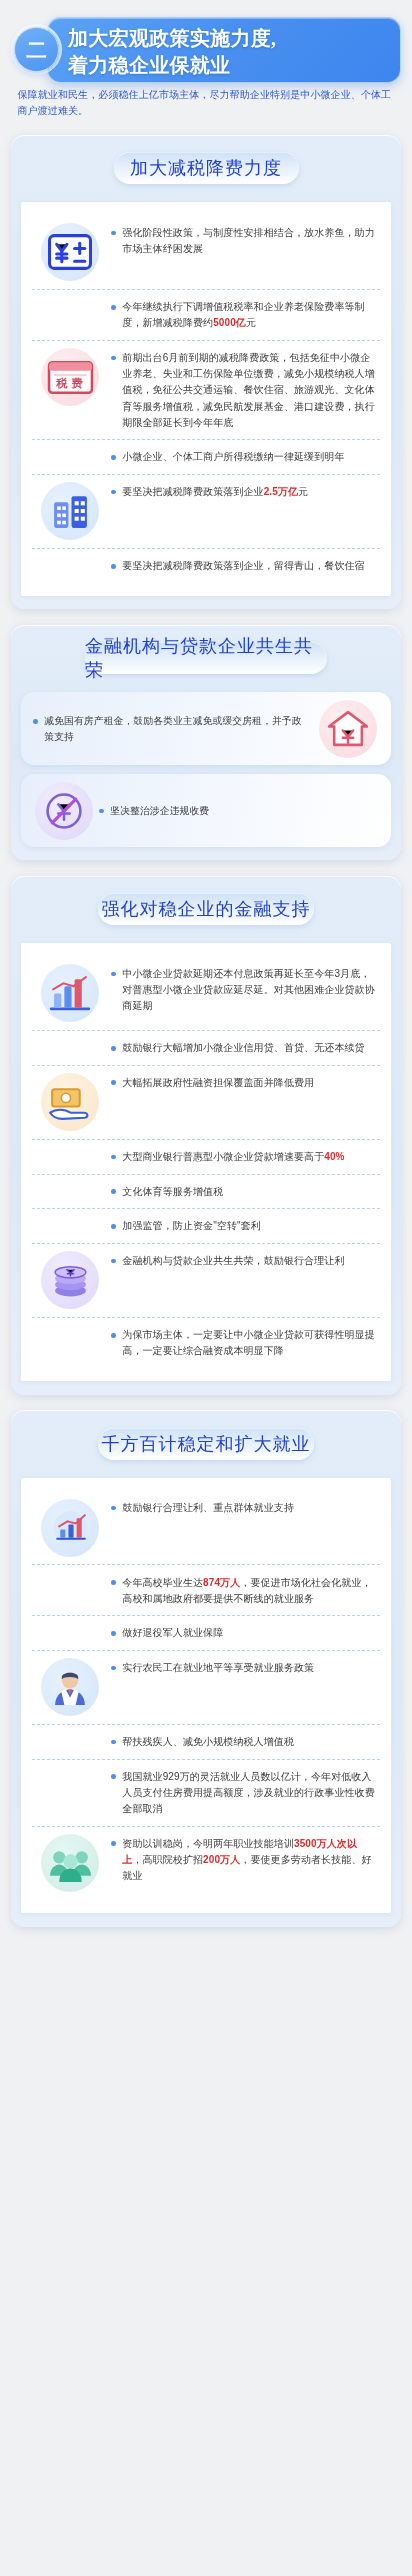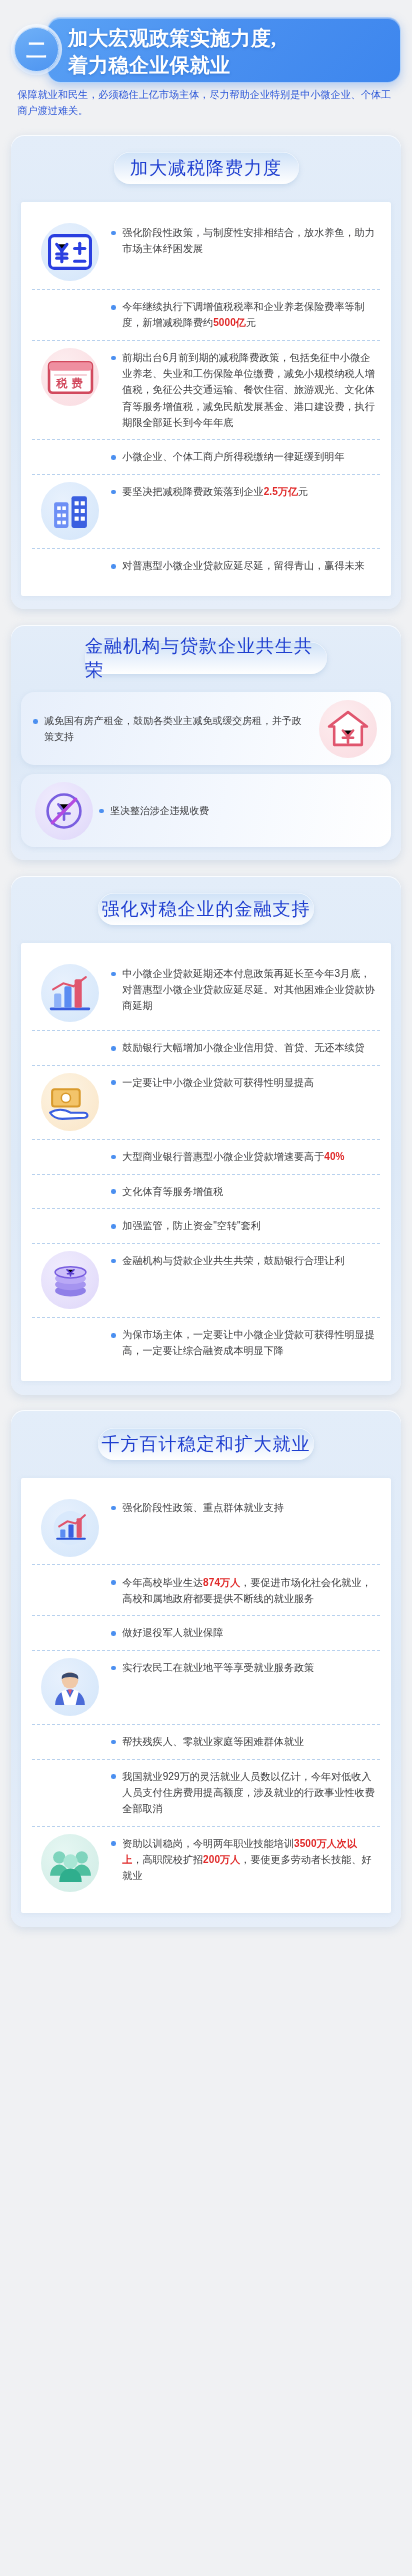--- a/index.html
+++ b/index.html
@@ -263,21 +263,21 @@
        <rect x="48" y="48" width="8" height="8"></rect>
                   <rect x="60" y="48" width="8" height="8"></rect>
                 </g>
               </svg>
             </div>
           </div>
           <div class="bullet-text"><span>要坚决把减税降费政策落到企业</span><span class="hl">2.5万亿</span><span>元</span></div>
         </div>
         <div class="row noicon">
           <div class="row-icon"></div>
-          <div class="bullet-text"><span>对普惠型小微企业贷款应延尽延，留得青山，赢得未来</span></div>
+          <div class="bullet-text"><span>要坚决把减税降费政策落到企业，留得青山，餐饮住宿</span></div>
         </div>
       </div>
     </div>
     <div class="section">
       <div class="section-title wide">金融机构与贷款企业共生共荣</div>
       <div>
         <div class="pill-row reverse">
           <div class="row-icon">
             <div class="icon-blob pink"></div>
             <div class="icon-art">
@@ -338,21 +338,21 @@
           <div class="row-icon">
             <div class="icon-blob amber"></div>
             <div class="icon-art">
               <svg width="46" height="37" viewBox="0 0 90 72">
      <rect x="10" y="10" width="54" height="34" rx="5" fill="#f3c46a" stroke="#d99b2e" stroke-width="4"></rect>
      <circle cx="37" cy="27" r="9" fill="#fff" stroke="#d99b2e" stroke-width="3"></circle>
      <path d="M6 56 C18 48 34 48 46 56 L72 56 C80 56 82 64 74 66 L30 68 C16 68 10 62 6 56 Z" fill="#fff" stroke="#3a5fe0" stroke-width="4" stroke-linejoin="round"></path>
               </svg>
             </div>
           </div>
-          <div class="bullet-text"><span>一定要让中小微企业贷款可获得性明显提高</span></div>
+          <div class="bullet-text"><span>大幅拓展政府性融资担保覆盖面并降低费用</span></div>
         </div>
         <div class="row noicon">
           <div class="row-icon"></div>
           <div class="bullet-text"><span>大型商业银行普惠型小微企业贷款增速要高于</span><span class="hl">40%</span></div>
         </div>
         <div class="row noicon">
           <div class="row-icon"></div>
           <div class="bullet-text"><span>文化体育等服务增值税</span></div>
         </div>
         <div class="row noicon">
@@ -394,21 +394,21 @@
               <svg width="43" height="38" viewBox="0 0 84 74">
      <circle cx="42" cy="37" r="33" fill="#d9e9fc"></circle>
      <path d="M16 58 H70" stroke="#2a55d8" stroke-width="4" stroke-linecap="round"></path>
      <rect x="22" y="40" width="10" height="16" rx="2" fill="#5b8cf2"></rect>
      <rect x="38" y="30" width="10" height="26" rx="2" fill="#3a5fe0"></rect>
      <rect x="54" y="18" width="10" height="38" rx="2" fill="#e0566e"></rect>
      <path d="M20 34 L36 24 L52 28 L70 12" stroke="#e0566e" stroke-width="4" fill="none" stroke-linecap="round"></path>
               </svg>
             </div>
           </div>
-          <div class="bullet-text"><span>强化阶段性政策、重点群体就业支持</span></div>
+          <div class="bullet-text"><span>鼓励银行合理让利、重点群体就业支持</span></div>
         </div>
         <div class="row noicon">
           <div class="row-icon"></div>
           <div class="bullet-text"><span>今年高校毕业生达</span><span class="hl">874万人</span><span>，要促进市场化社会化就业，高校和属地政府都要提供不断线的就业服务</span></div>
         </div>
         <div class="row noicon">
           <div class="row-icon"></div>
           <div class="bullet-text"><span>做好退役军人就业保障</span></div>
         </div>
         <div class="row">
@@ -421,21 +421,21 @@
      <path d="M10 74 C10 54 26 44 39 44 C52 44 68 54 68 74 Z" fill="#4a6bd8"></path>
      <path d="M31 44 L39 60 L47 44 L56 48 L50 74 L28 74 L22 48 Z" fill="#fff"></path>
      <path d="M35 44 L39 54 L43 44 Z" fill="#e0566e"></path>
               </svg>
             </div>
           </div>
           <div class="bullet-text"><span>实行农民工在就业地平等享受就业服务政策</span></div>
         </div>
         <div class="row noicon">
           <div class="row-icon"></div>
-          <div class="bullet-text"><span>帮扶残疾人、零就业家庭等困难群体就业</span></div>
+          <div class="bullet-text"><span>帮扶残疾人、减免小规模纳税人增值税</span></div>
         </div>
         <div class="row noicon">
           <div class="row-icon"></div>
           <div class="bullet-text"><span>我国就业929万的灵活就业人员数以亿计，今年对低收入人员支付住房费用提高额度，涉及就业的行政事业性收费全部取消</span></div>
         </div>
         <div class="row">
           <div class="row-icon">
             <div class="icon-blob mint"></div>
             <div class="icon-art">
               <svg width="47" height="39" viewBox="0 0 92 76">

